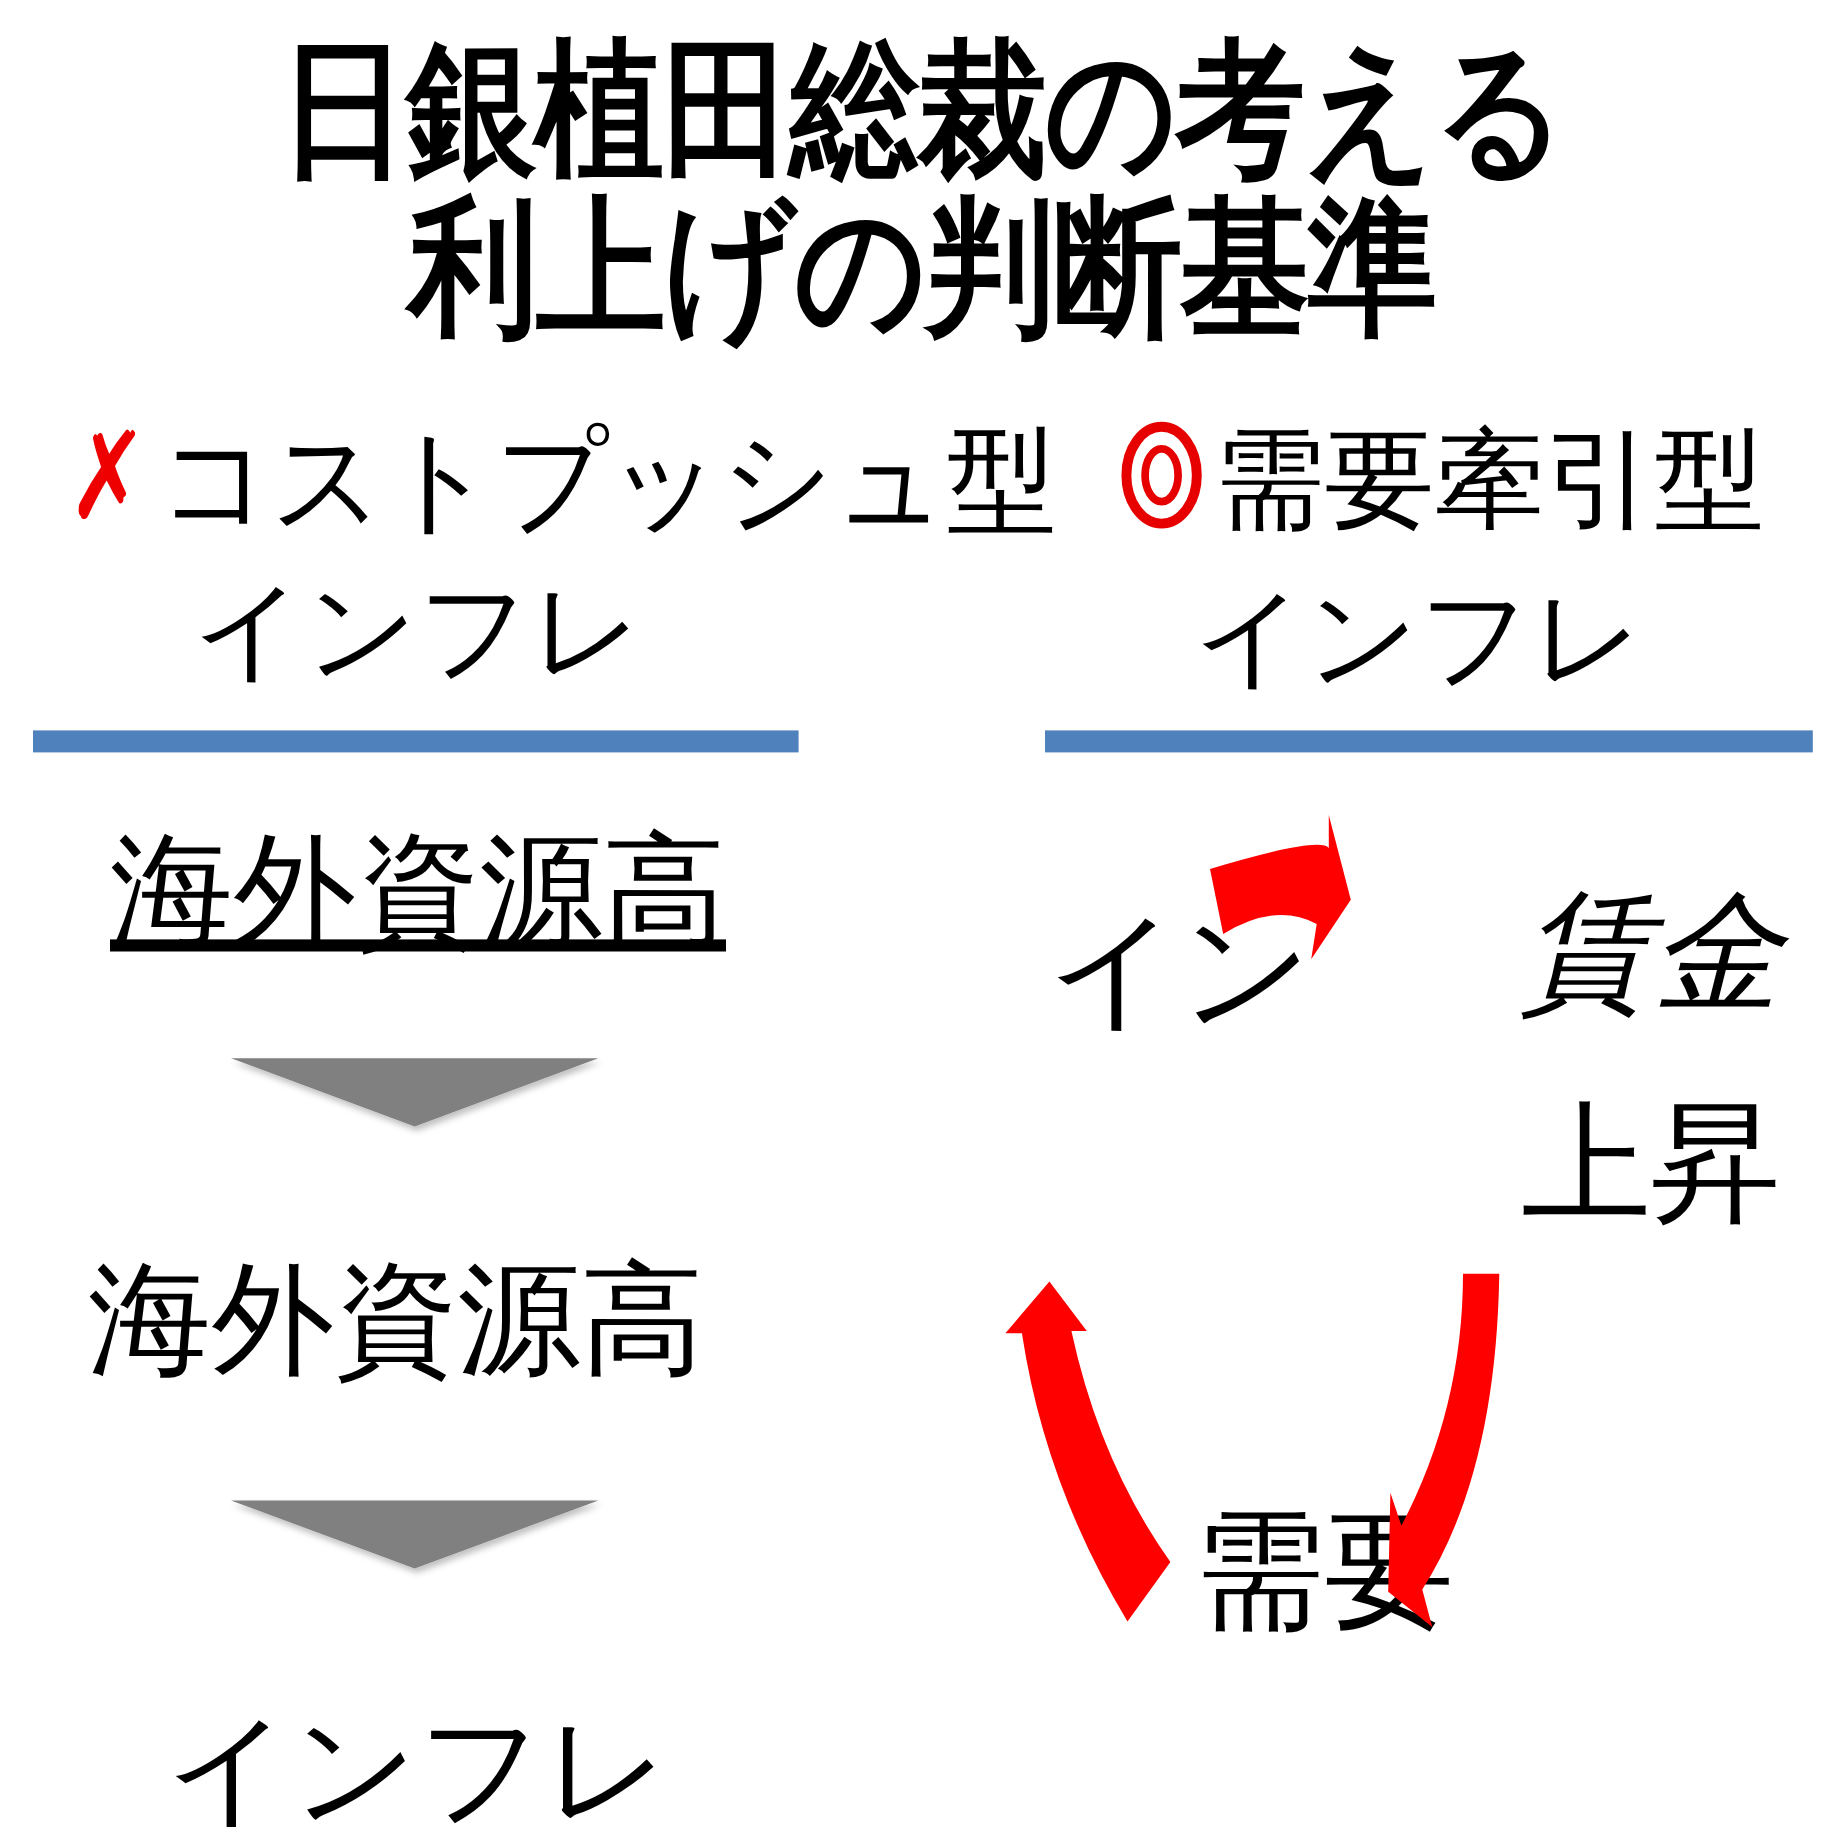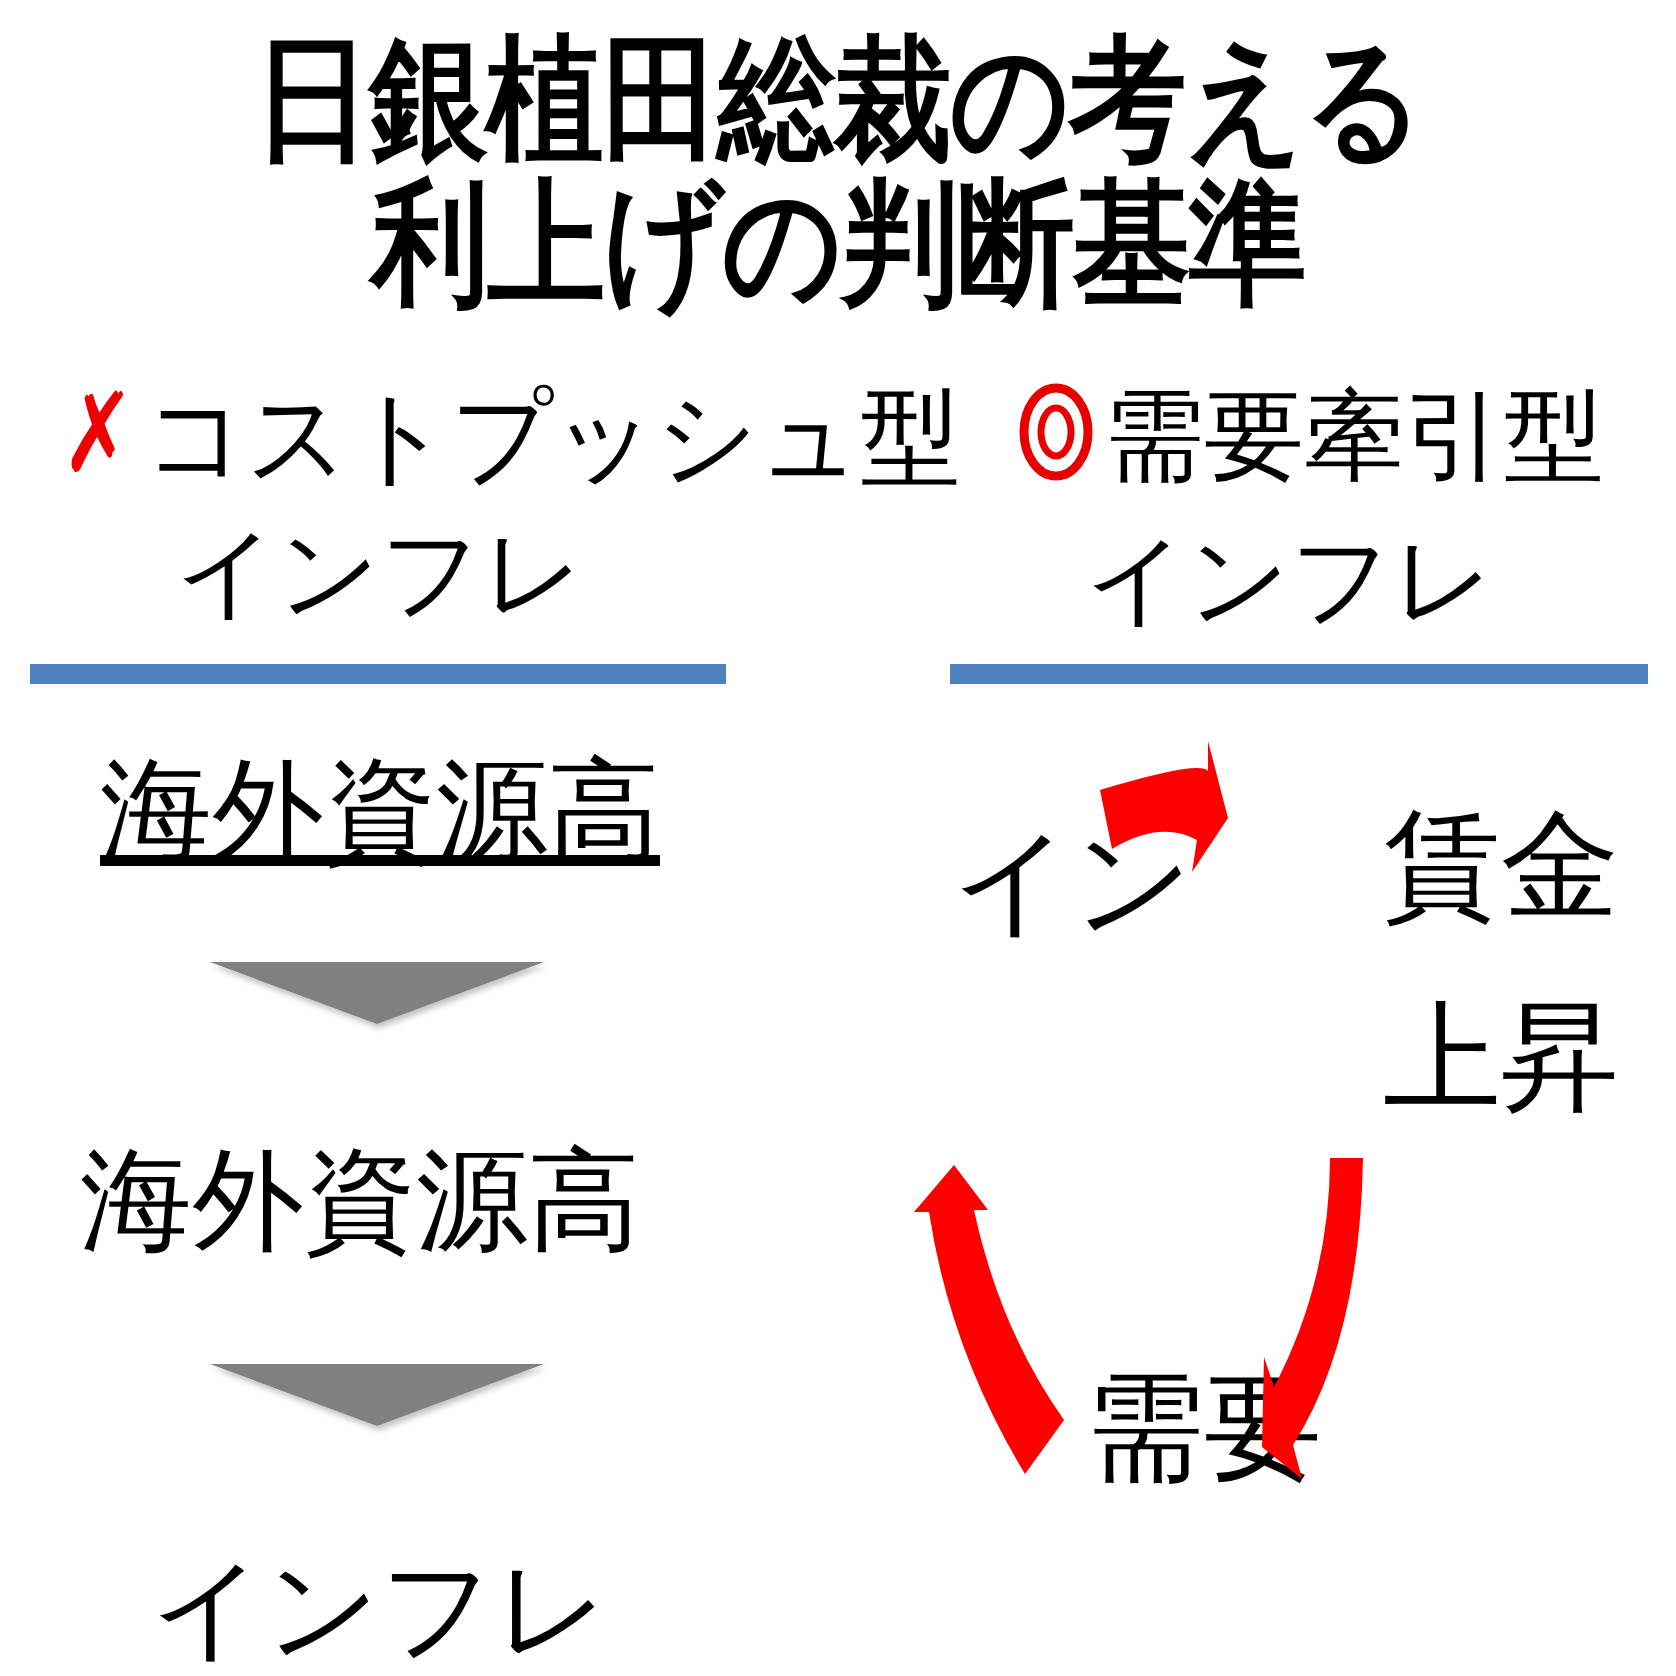--- a/index.html
+++ b/index.html
@@ -63,21 +63,21 @@
   <polygon points="0,2 334,2 167,64" fill="#808080" filter="url(#sh2)"></polygon>
 </svg>
 
 <div class="center-text flow-text" style="left:30px; width:700px; top:1548px;">インフレ</div>
 
 <div class="abs big-text" style="left:952px; top:806px;">
   <div style="height:190px; line-height:150px;">イン</div>
 </div>
 
 <div class="abs big-text" style="left:1383px; top:790px;">
-  <div style="height:192px; line-height:150px;">賃金</div>
+  <div style="height:192px; line-height:150px;font-style:italic;">賃金</div>
   <div style="line-height:150px;">上昇</div>
 </div>
 
 <div class="abs big-text" style="left:1086px; top:1316px;">
   <div style="height:184px; line-height:150px;margin-top:36px;">需要</div>
 </div>
 
 <svg style="left:0; top:0;" width="1676" height="1676">
   <path d="M1100,790 Q1200,760 1208,771 L1208,741 L1228,818 L1192,872 L1197,840 Q1160,820 1112,849 Z" fill="#ff0000"></path>
 </svg>

